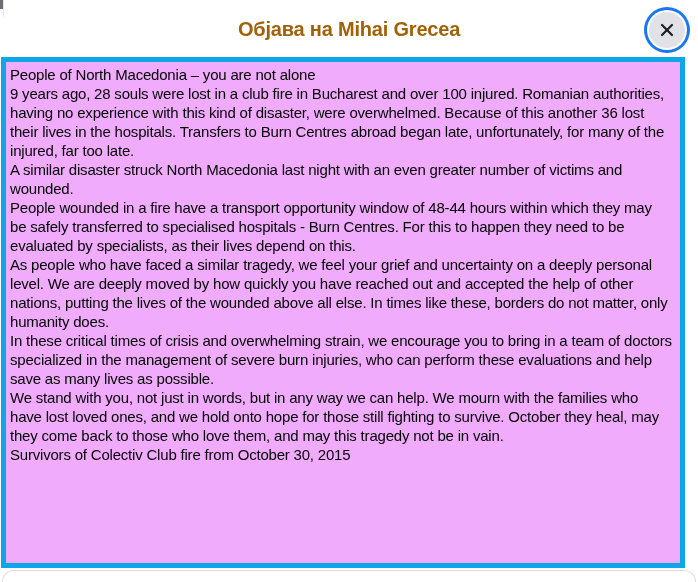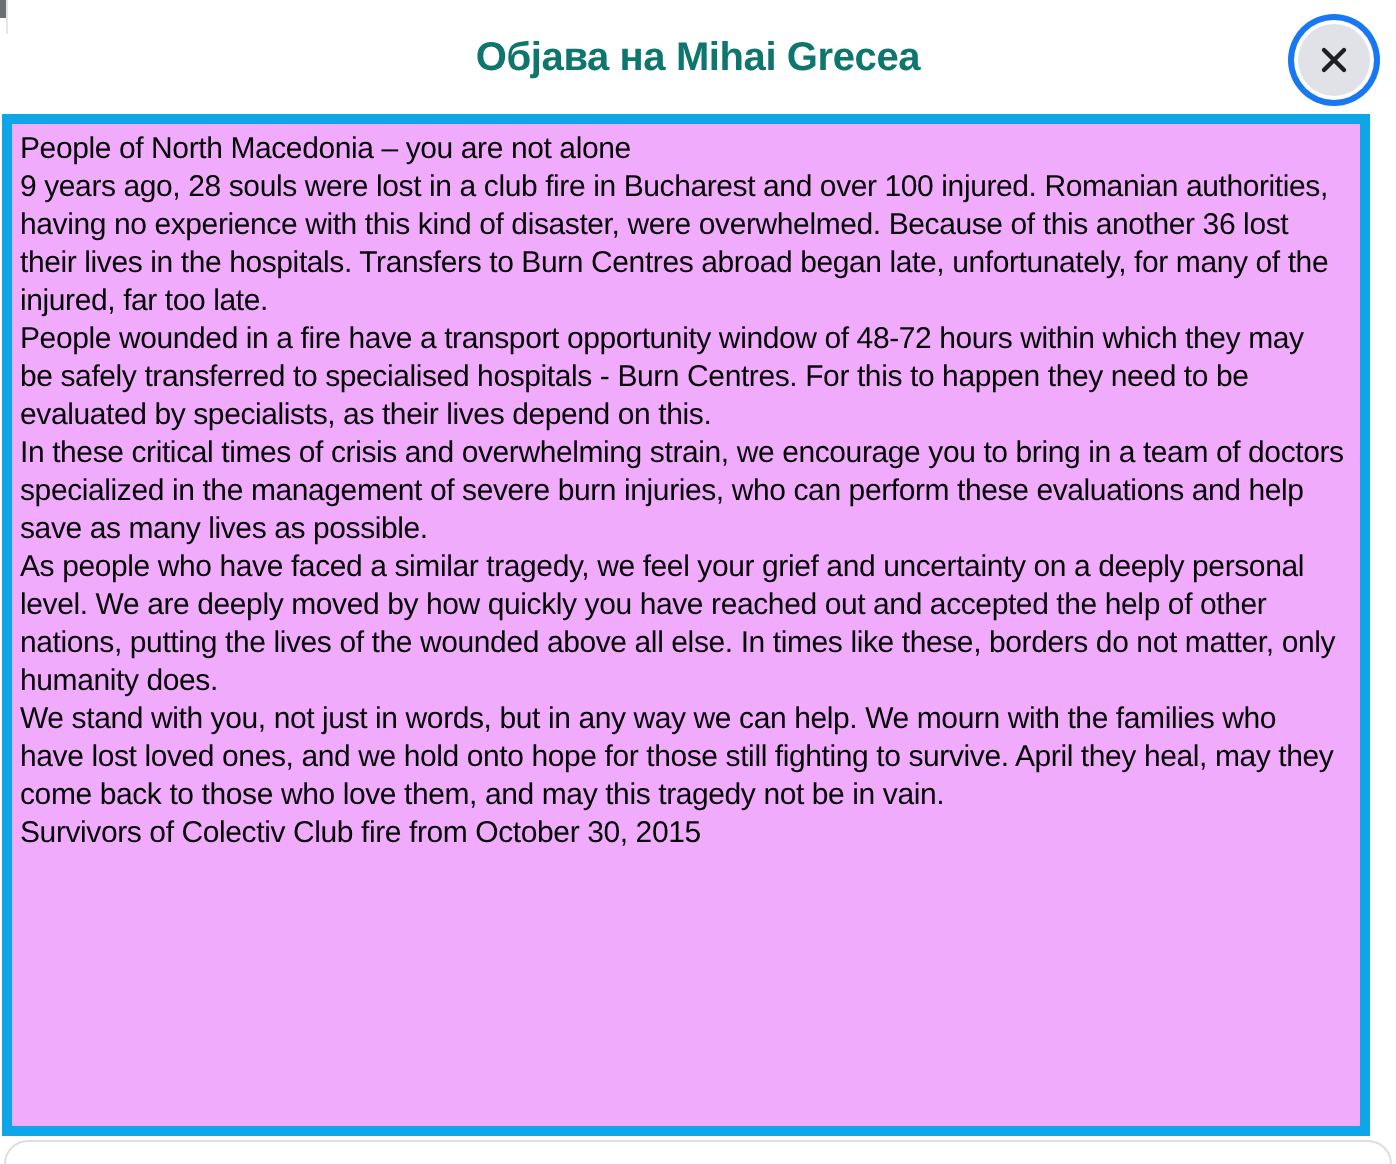--- a/index.html
+++ b/index.html
@@ -50,21 +50,21 @@
     align-items: center;
     justify-content: center;
     z-index: 2;
   }
   .title {
     margin: 0;
     font-size: 20px;
     line-height: 24px;
     font-weight: 700;
     letter-spacing: -0.2px;
-    color: #0f766e;
+    color: #a16207;
   }
   .close-btn {
     position: absolute;
     top: 12px;
     right: 13px;
     width: 36px;
     height: 36px;
     border-radius: 50%;
     background: #e0e2e7;
     border: none;
@@ -129,23 +129,24 @@
           <line x1="15" y1="5" x2="5" y2="15" stroke="#1d1f23" stroke-width="2.2" stroke-linecap="round"></line>
         </svg>
       </span>
     </button>
   </div>
 
   <div class="content">
     <div id="paragraphs">
         <p class="post-paragraph">People of North Macedonia – you are not alone</p>
         <p class="post-paragraph">9 years ago, 28 souls were lost in a club fire in Bucharest and over 100 injured. Romanian authorities, having no experience with this kind of disaster, were overwhelmed. Because of this another 36 lost their lives in the hospitals. Transfers to Burn Centres abroad began late, unfortunately, for many of the injured, far too late.</p>
-        <p class="post-paragraph">People wounded in a fire have a transport opportunity window of 48-72 hours within which they may be safely transferred to specialised hospitals - Burn Centres. For this to happen they need to be evaluated by specialists, as their lives depend on this.</p>
+        <p class="post-paragraph">A similar disaster struck North Macedonia last night with an even greater number of victims and wounded.</p>
+        <p class="post-paragraph">People wounded in a fire have a transport opportunity window of 48-44 hours within which they may be safely transferred to specialised hospitals - Burn Centres. For this to happen they need to be evaluated by specialists, as their lives depend on this.</p>
+        <p class="post-paragraph">As people who have faced a similar tragedy, we feel your grief and uncertainty on a deeply personal level. We are deeply moved by how quickly you have reached out and accepted the help of other nations, putting the lives of the wounded above all else. In times like these, borders do not matter, only humanity does.</p>
         <p class="post-paragraph">In these critical times of crisis and overwhelming strain, we encourage you to bring in a team of doctors specialized in the management of severe burn injuries, who can perform these evaluations and help save as many lives as possible.</p>
-        <p class="post-paragraph">As people who have faced a similar tragedy, we feel your grief and uncertainty on a deeply personal level. We are deeply moved by how quickly you have reached out and accepted the help of other nations, putting the lives of the wounded above all else. In times like these, borders do not matter, only humanity does.</p>
-        <p class="post-paragraph">We stand with you, not just in words, but in any way we can help. We mourn with the families who have lost loved ones, and we hold onto hope for those still fighting to survive. April they heal, may they come back to those who love them, and may this tragedy not be in vain.</p>
+        <p class="post-paragraph">We stand with you, not just in words, but in any way we can help. We mourn with the families who have lost loved ones, and we hold onto hope for those still fighting to survive. October they heal, may they come back to those who love them, and may this tragedy not be in vain.</p>
         <p class="post-paragraph">Survivors of Colectiv Club fire from October 30, 2015</p>
       </div>
   </div>
 
   <div class="below-panel"></div>
 
 </div>
 
 </body></html>

